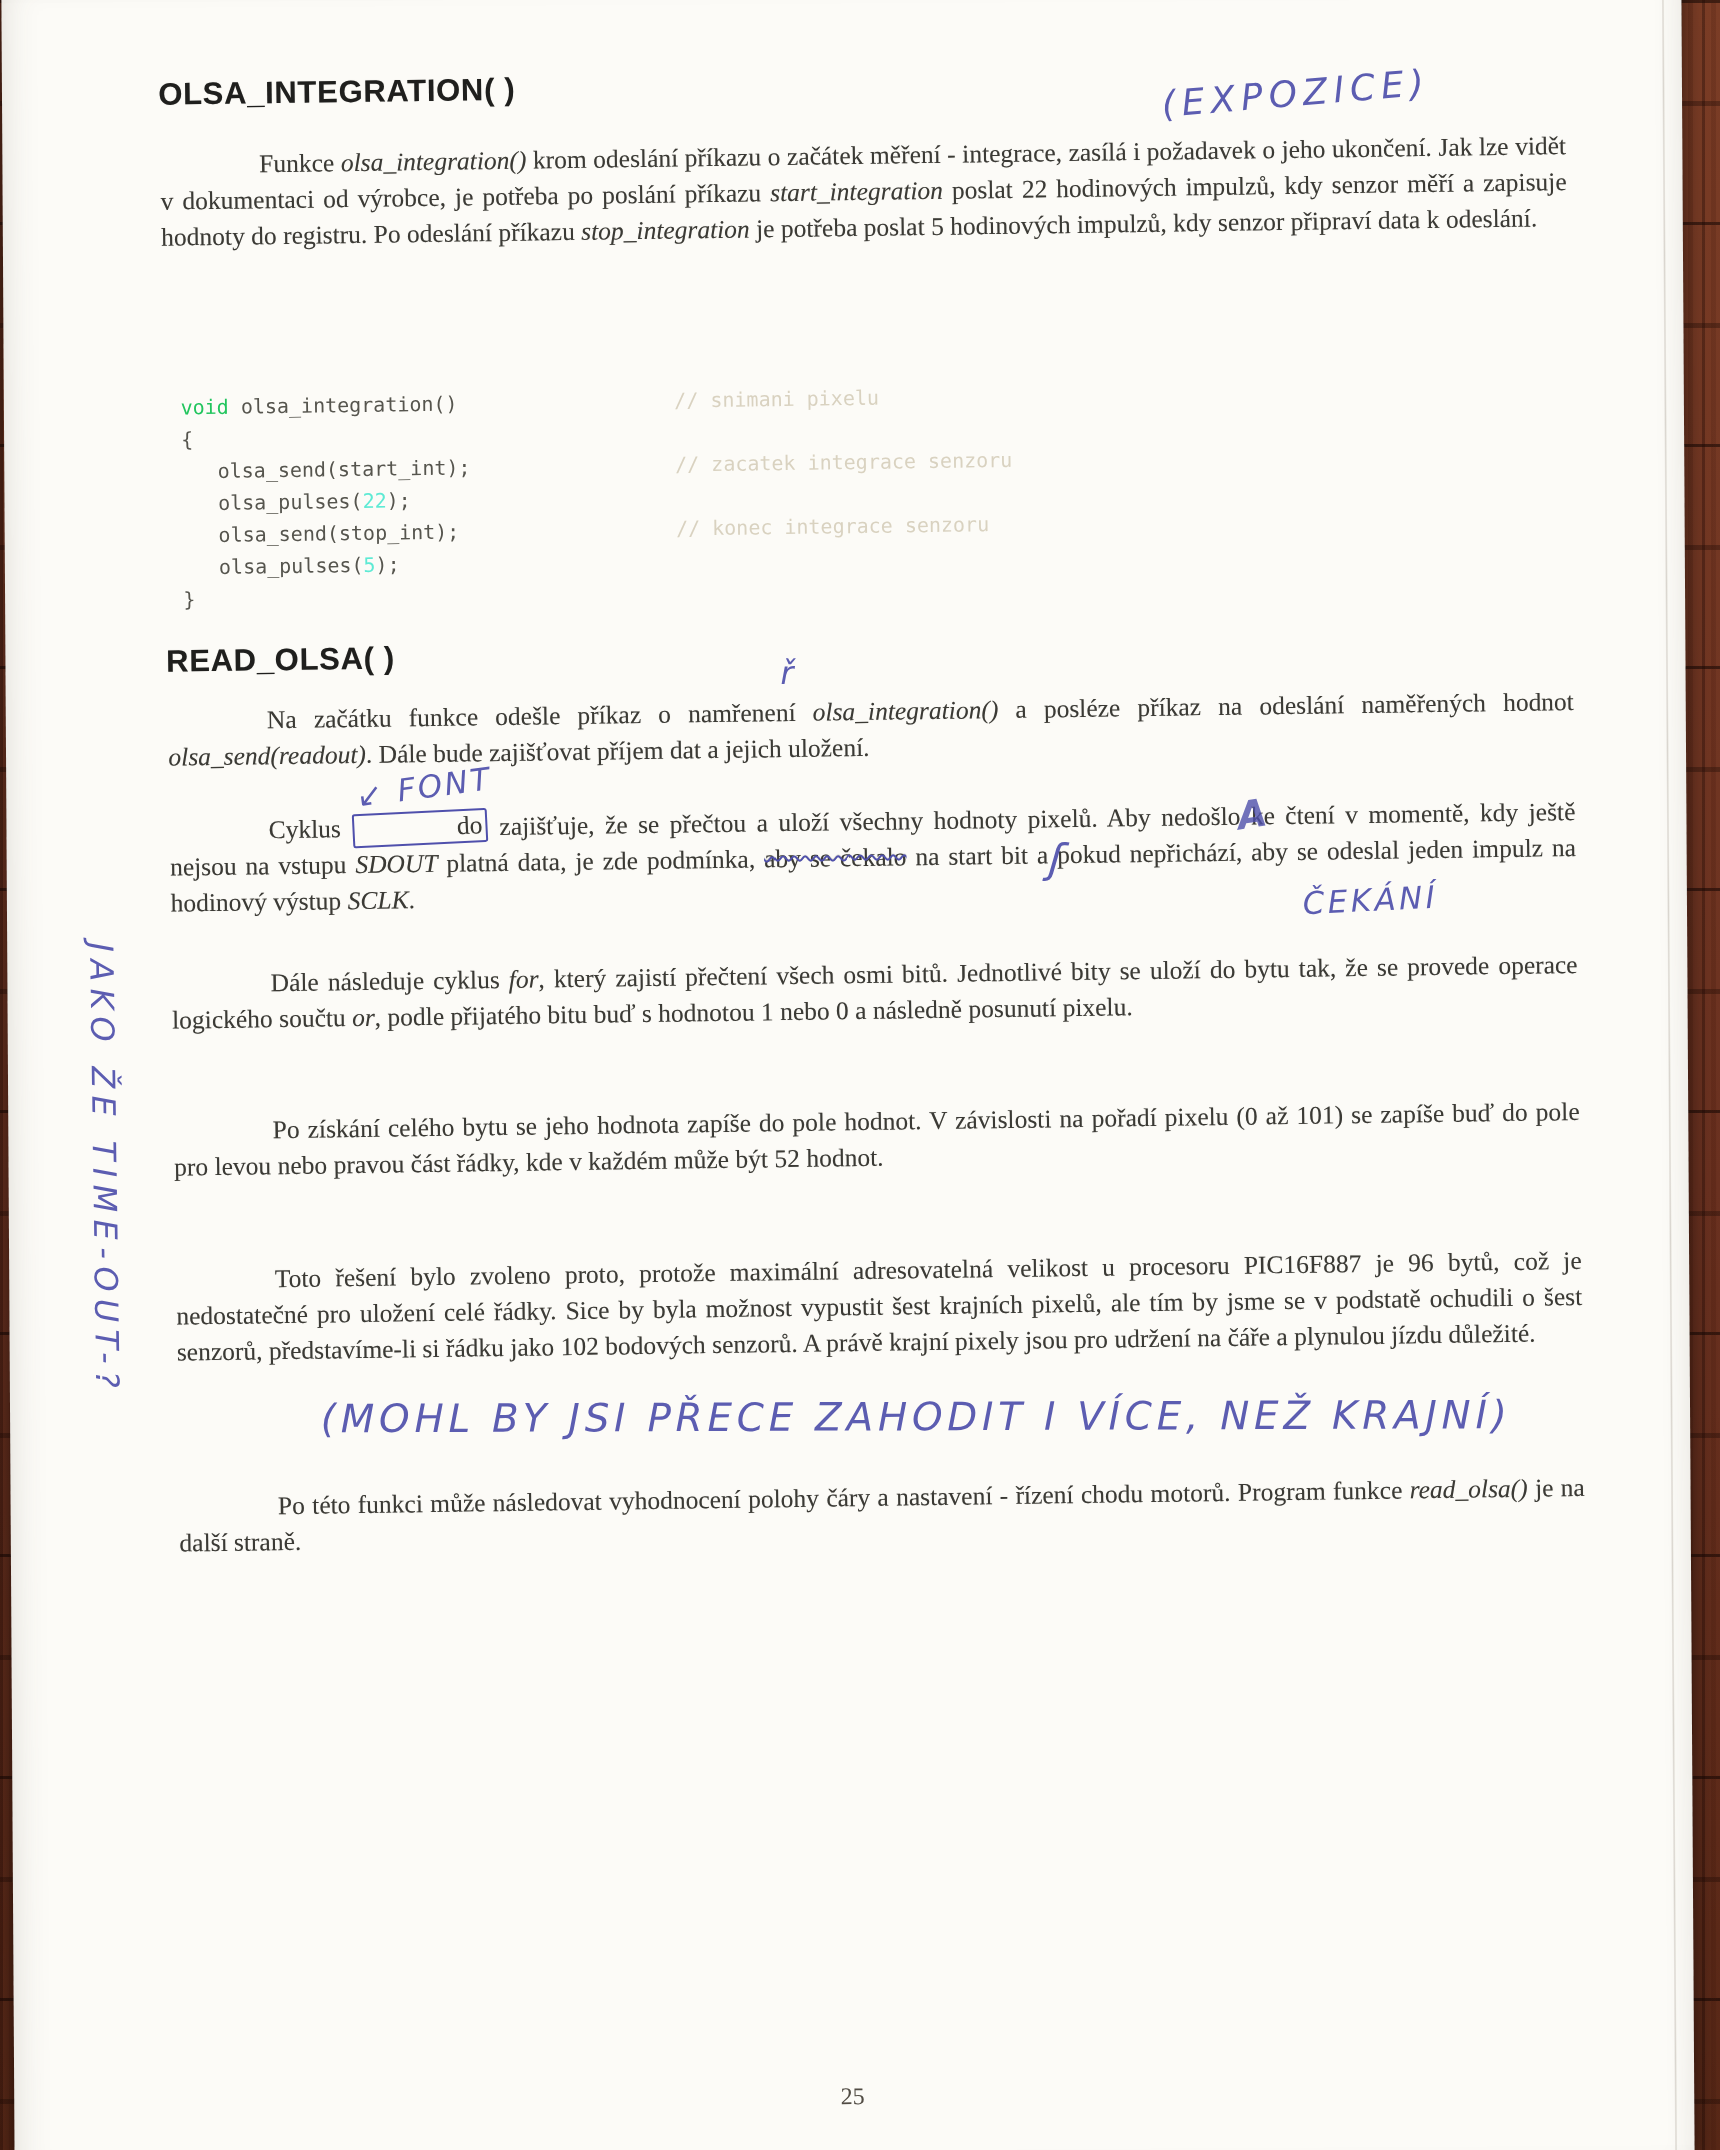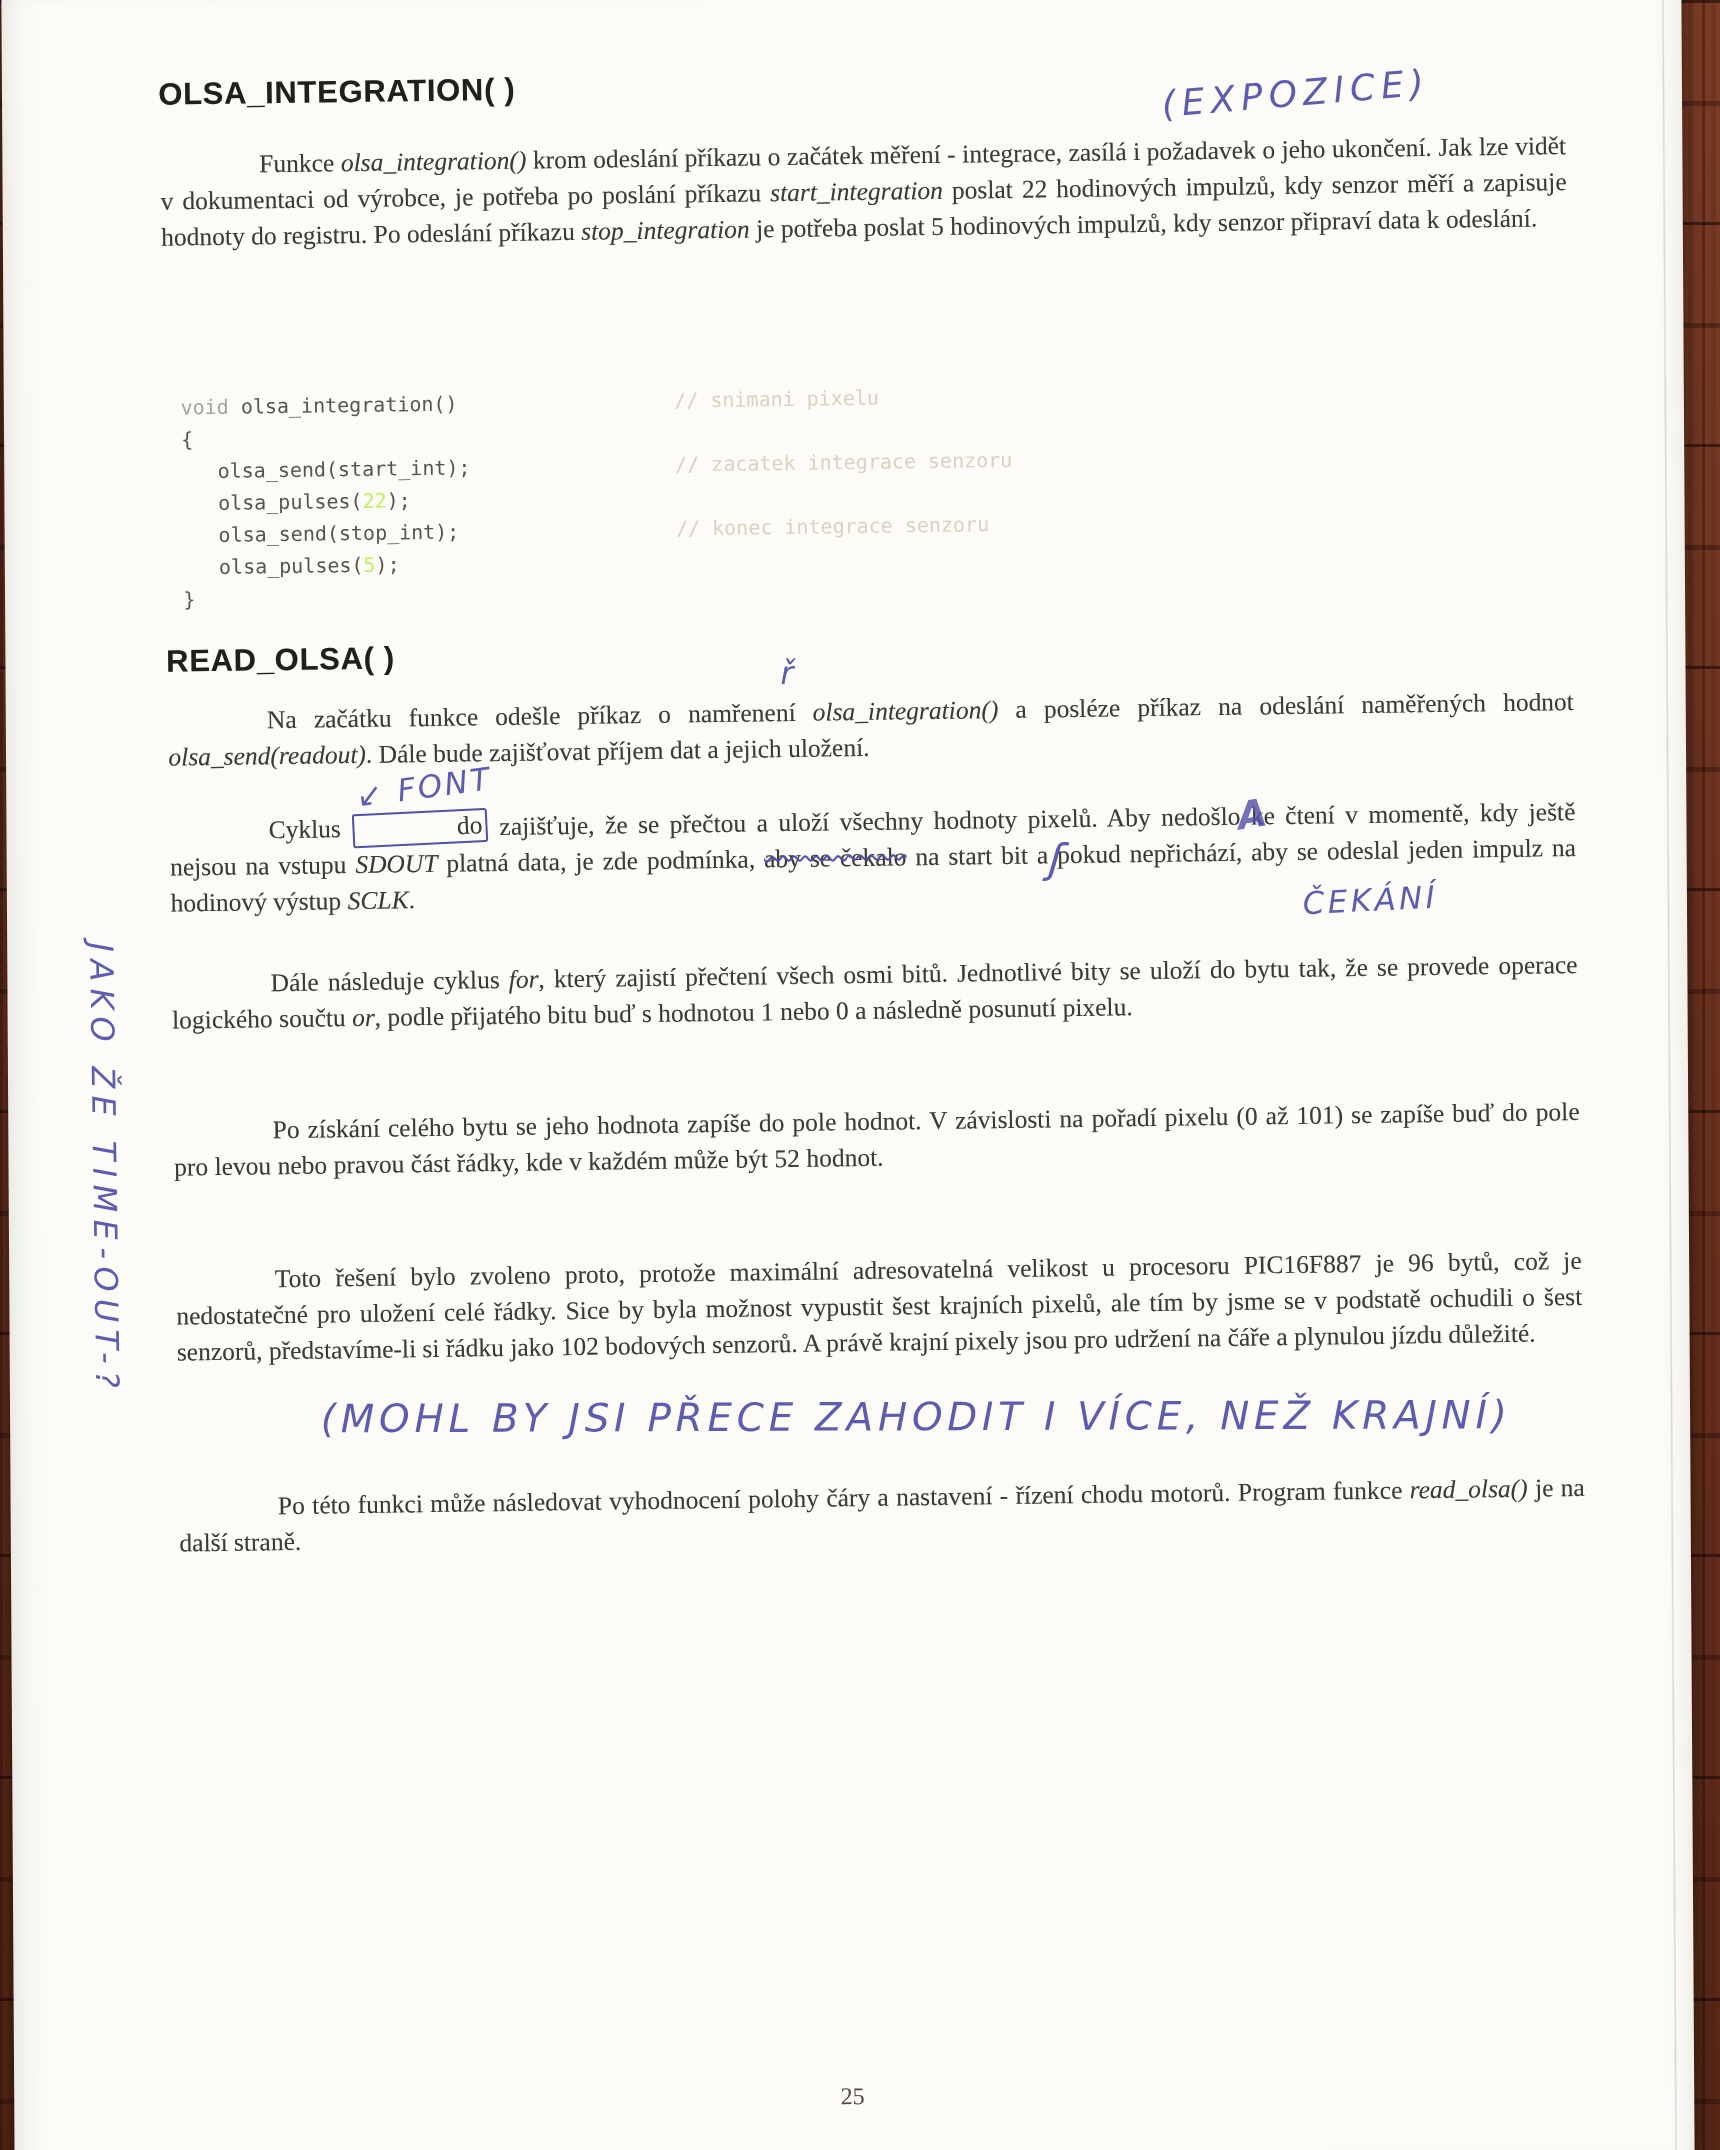--- a/index.html
+++ b/index.html
@@ -35,22 +35,22 @@
   .para .inkbox{
     display:inline-block;border:2px solid #4f50ac;border-radius:2.7px;
     padding:0 3.4px;margin:0 1.3px;line-height:30px;transform:rotate(-2deg);
   }
   .para .wavy{
     text-decoration:line-through;text-decoration-style:wavy;
     text-decoration-color:#4f50ac;text-decoration-thickness:2px;
   }
   .code{position:absolute;font-family:"DejaVu Sans Mono", monospace;font-size:20px;line-height:32px;color:#56554e;}
   .code-line{white-space:pre;}
-  .code .kw{color:#a3a3a3;}
-  .code .num{color:#bef264;}
+  .code .kw{color:#22c55e;}
+  .code .num{color:#5eead4;}
   .code .cmt{color:#d9d2c0;}
   .ink{
     position:absolute;font-family:"DejaVu Sans", sans-serif;font-style:italic;
     color:#4f50ac;opacity:.92;
   }
   .ink-expozice{left:1175px;top:79px;font-size:36px;letter-spacing:6px;transform:rotate(-4deg);}
   .ink-caron{left:786px;top:653px;font-size:32px;}
   .ink-font{left:360px;top:763px;font-size:31px;letter-spacing:2.7px;transform:rotate(-7deg);}
   .ink-aover{left:1241px;top:798px;font-size:38px;font-weight:bold;transform:rotate(-8deg);opacity:.8;}
   .ink-squiggle{left:1052px;top:837px;font-size:42px;transform:rotate(6deg);}

